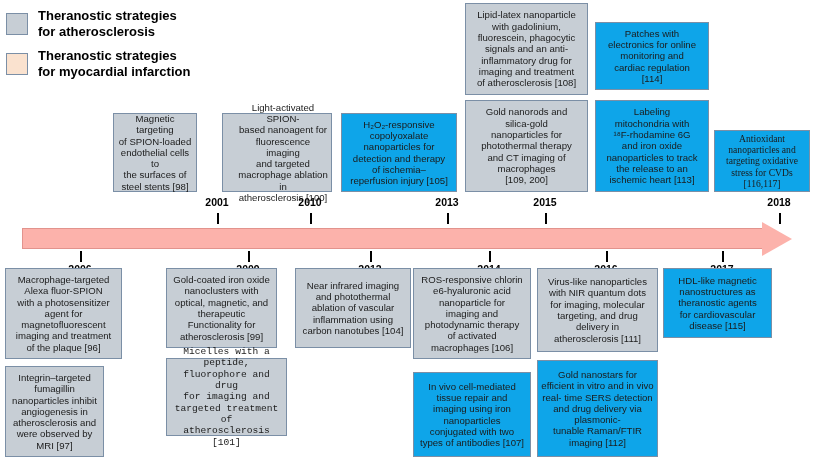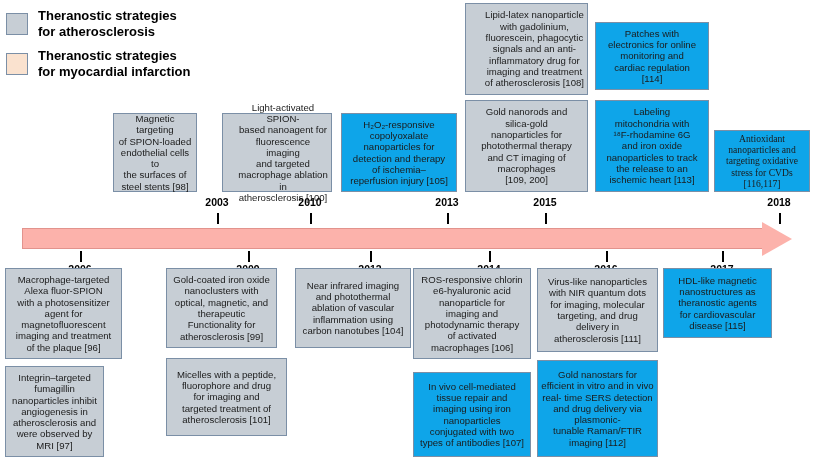--- a/index.html
+++ b/index.html
@@ -99,21 +99,21 @@
 atherosclerosis [100]</span>
       </div>
       <div class="box peach" style="left: 341px; top: 113px; width: 116px; height: 79px;">
         <span>H₂O₂-responsive
 copolyoxalate
 nanoparticles for
 detection and therapy
 of ischemia–
 reperfusion injury [105]</span>
       </div>
-      <div class="box gray" style="left: 465px; top: 3px; width: 123px; height: 92px; justify-content: flex-end;">
+      <div class="box gray" style="left: 465px; top: 3px; width: 123px; height: 92px;">
         <span>Lipid-latex nanoparticle
 with gadolinium,
 fluorescein, phagocytic
 signals and an anti-
 inflammatory drug for
 imaging and treatment
 of atherosclerosis [108]</span>
       </div>
       <div class="box gray" style="left: 465px; top: 100px; width: 123px; height: 92px;">
         <span>Gold nanorods and
@@ -147,21 +147,21 @@
 stress for CVDs
 [116,117]</span>
       </div>
     </div>
 
   <div id="timeline">
     <div class="tl-bar"></div>
     <div class="tl-head"></div>
     <div id="ticks-layer">
         <div class="tick up" style="left: 195px;"></div>
-        <div class="yr up" style="left: 195px;">2003</div>
+        <div class="yr up" style="left: 195px;">2001</div>
         <div class="tick up" style="left: 288px;"></div>
         <div class="yr up" style="left: 288px;">2010</div>
         <div class="tick up" style="left: 425px;"></div>
         <div class="yr up" style="left: 425px;">2013</div>
         <div class="tick up" style="left: 523px;"></div>
         <div class="yr up" style="left: 523px;">2015</div>
         <div class="tick up" style="left: 757px;"></div>
         <div class="yr up" style="left: 757px;">2018</div>
         <div class="tick dn" style="left: 58px;"></div>
         <div class="yr dn" style="left: 58px;">2006</div>
@@ -198,21 +198,21 @@
 MRI [97]</span>
       </div>
       <div class="box gray" style="left: 166px; top: 268px; width: 111px; height: 80px;">
         <span>Gold-coated iron oxide
 nanoclusters with
 optical, magnetic, and
 therapeutic
 Functionality for
 atherosclerosis  [99]</span>
       </div>
-      <div class="box gray" style="left: 166px; top: 358px; width: 121px; height: 78px;">
+      <div class="box gray" style="left: 166px; top: 358px; width: 121px; height: 78px; font-family: Liberation Mono, monospace;">
         <span>Micelles with a peptide,
 fluorophore and drug
 for imaging and
 targeted treatment of
 atherosclerosis [101]</span>
       </div>
       <div class="box gray" style="left: 295px; top: 268px; width: 116px; height: 80px;">
         <span>Near infrared imaging
 and photothermal
 ablation of vascular

